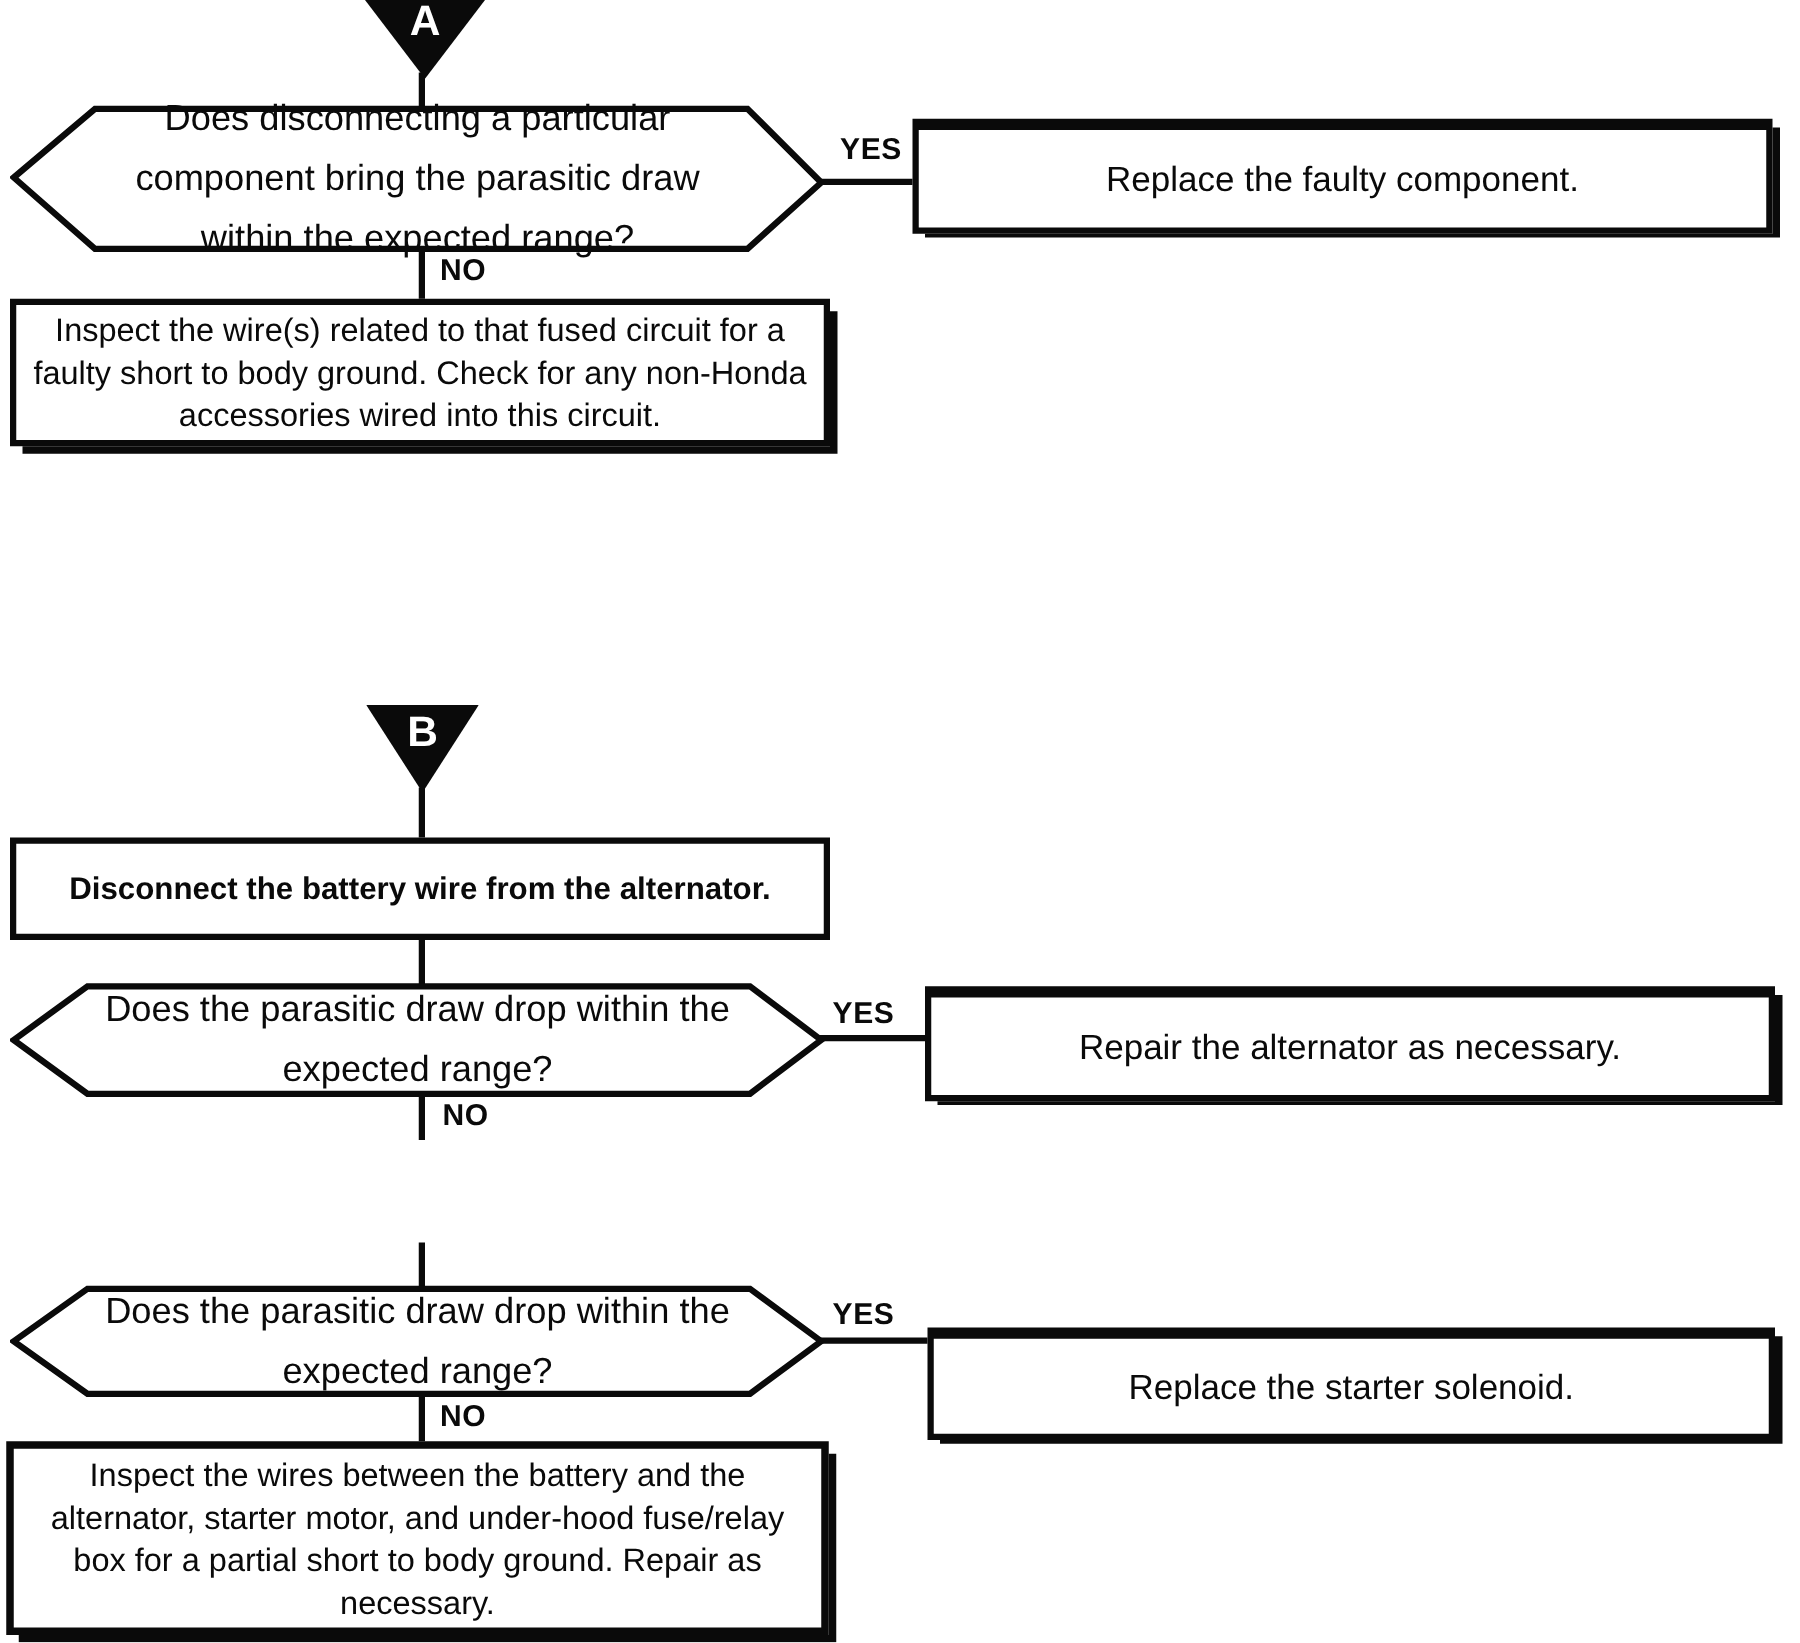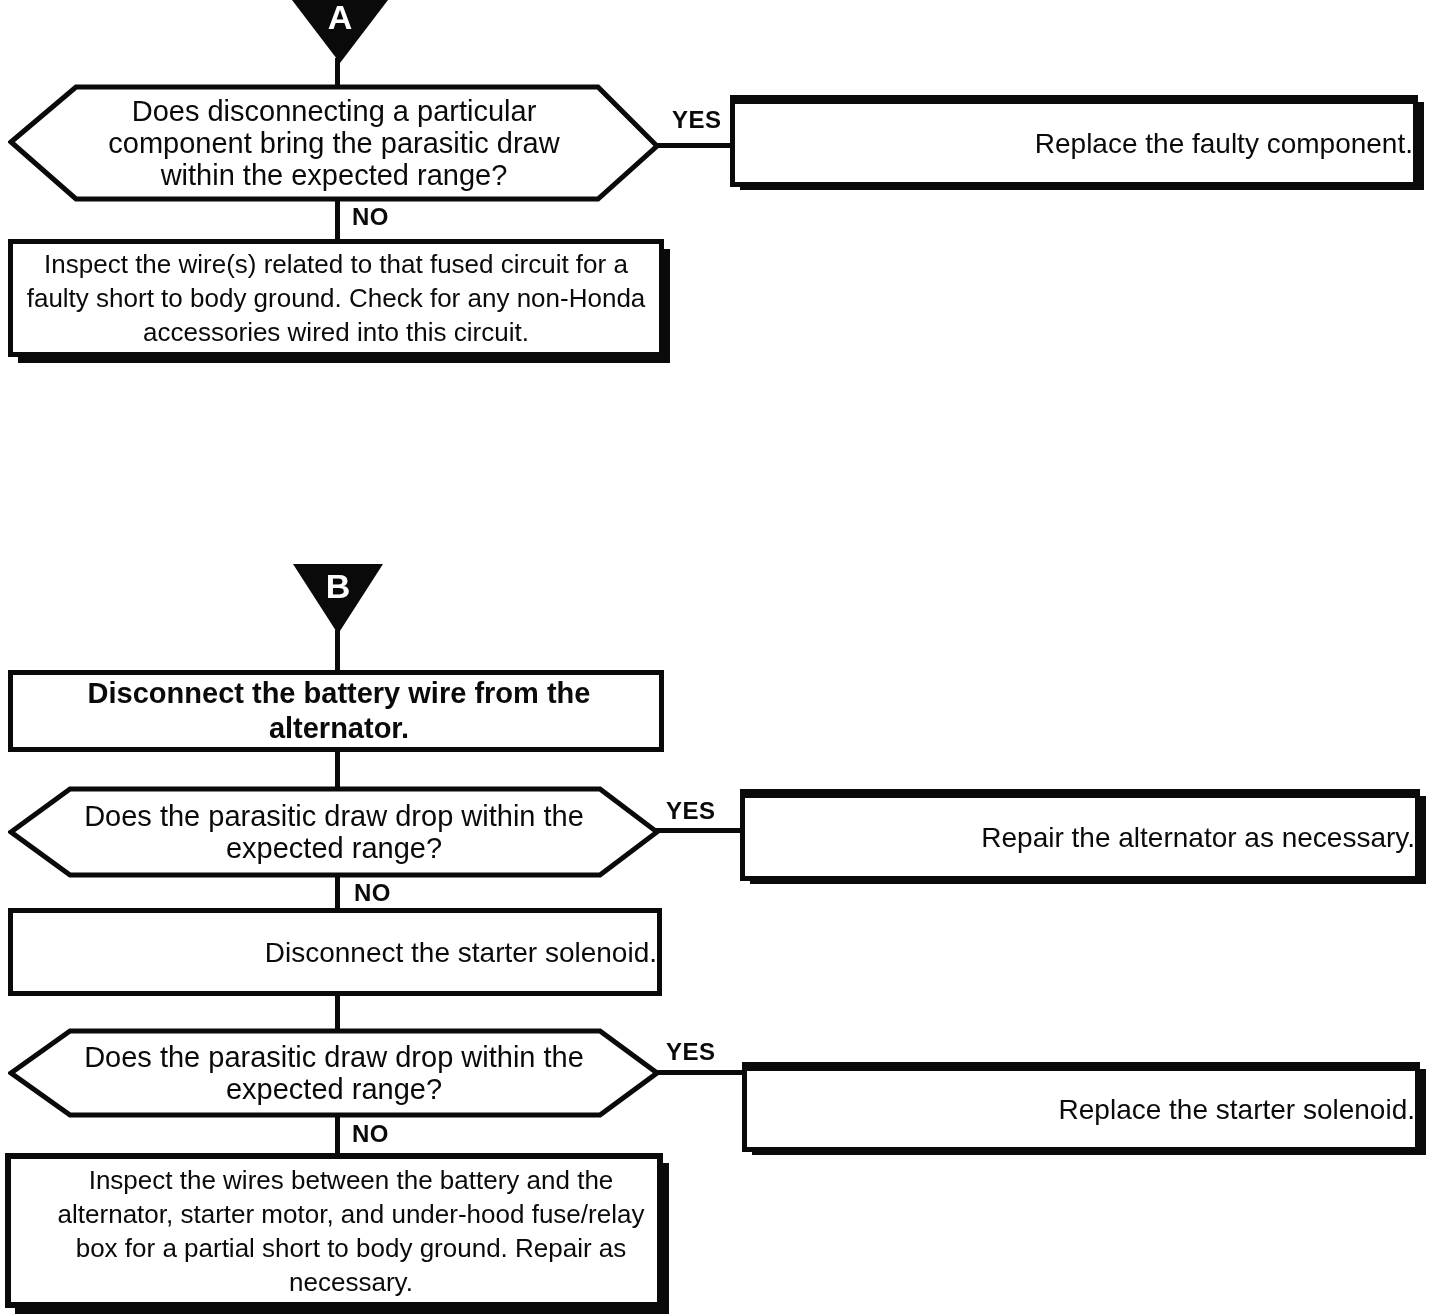--- a/index.html
+++ b/index.html
@@ -12,30 +12,30 @@
   .vline { width:5px; }
   .hline { height:5px; }
 
   .tri { position:absolute; }
   .tri svg { position:absolute; left:0; top:0; display:block; }
   .tri-label { position:absolute; left:0; top:0; width:100%; text-align:center;
                color:var(--paper); font-size:34px; font-weight:700; line-height:1; }
 
   .hex { position:absolute; display:flex; align-items:center; justify-content:center; }
   .hex svg { position:absolute; left:0; top:0; display:block; }
-  .hex-text { position:relative; z-index:1; text-align:center; font-size:29px; line-height:32px; }
+  .hex-text { position:relative; z-index:1; text-align:center; font-size:29px; line-height:48px; }
 
   .action { position:absolute; background:var(--paper); border:5px solid var(--ink);
-            display:flex; align-items:center; justify-content:flex-end; text-align:center;
+            display:flex; align-items:center; justify-content:center; text-align:center;
             font-size:28px; line-height:35px; }
   .action .txt { display:block; }
   .tr-shadow { border-top-width:9px; box-shadow:8px 5px 0 -2px var(--ink); }
   .br-shadow { box-shadow:8px 8px 0 -2px var(--ink); }
   .small-text { font-size:26px; line-height:34px; }
-  .bold-text { font-weight:700; font-size:29px; }
+  .bold-text { font-weight:700; font-size:25px; }
 
   .edge-label { position:absolute; font-size:24px; font-weight:700; letter-spacing:0.5px;text-align:center; }
 </style>
 </head>
 <body>
 
 <div class="canvas">
 
   <div class="tri" style="left:292px; top:0; width:96px; height:63px">
     <svg width="96" height="63" viewBox="0 0 96 63">
@@ -90,23 +90,20 @@
   <span class="edge-label" style="left:666px; top:797px">YES</span>
   <div class="hline" style="left:655px; top:828px; width:88px"></div>
 
   <div class="action tr-shadow" style="left:740px; top:789px; width:680px; height:92px">
     <span class="txt">Repair the alternator as necessary.</span>
   </div>
 
   <div class="vline" style="left:335px; top:874px; height:38px"></div>
   <span class="edge-label" style="left:354px; top:879px">NO</span>
 
-  <div class="action" style="left:8px; top:908px; width:654px; height:88px">
-    <span class="txt">Disconnect the starter solenoid.</span>
-  </div>
 
   <div class="vline" style="left:335px; top:994px; height:38px"></div>
 
   <div class="hex" style="left:8px; top:1028px; width:652px; height:90px">
     <svg width="652" height="90" viewBox="0 0 652 90">
       <polygon points="3,45 62,3 592,3 649,45 592,87 62,87" fill="var(--paper)" stroke="var(--ink)" stroke-width="5"></polygon>
     </svg>
     <div class="hex-text" style="max-width:585px">Does the parasitic draw drop within the expected range?</div>
   </div>
 

